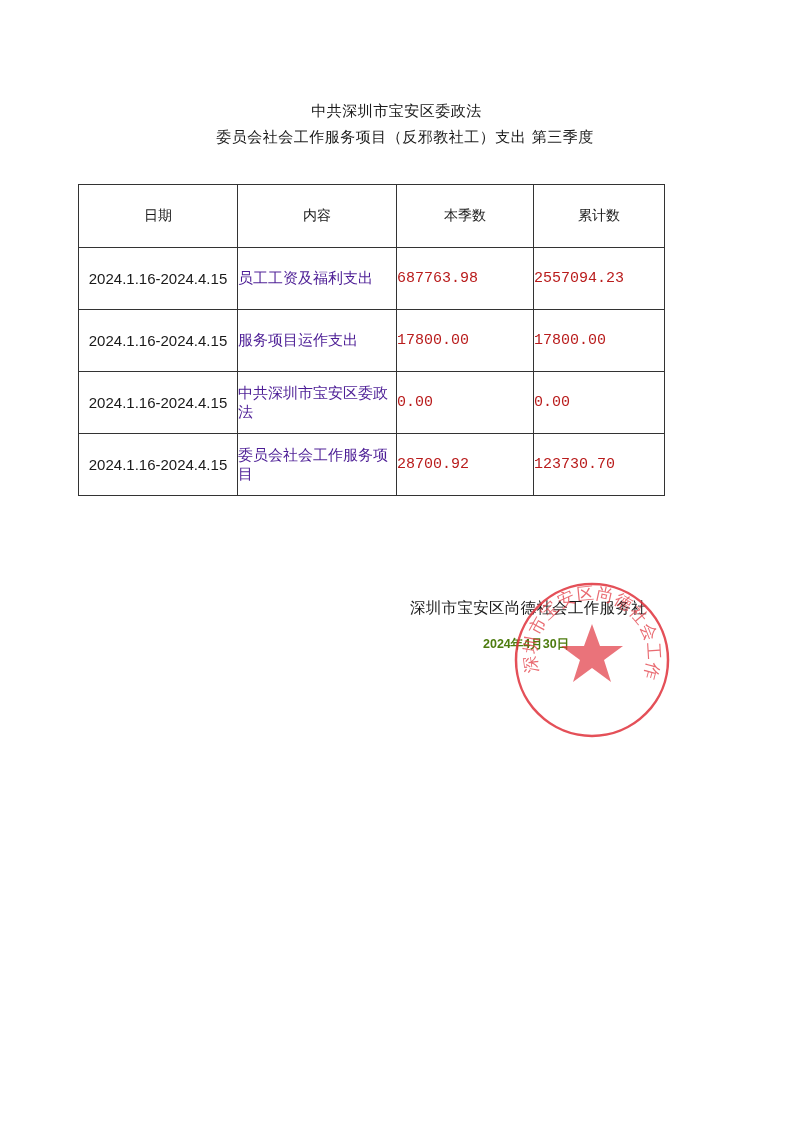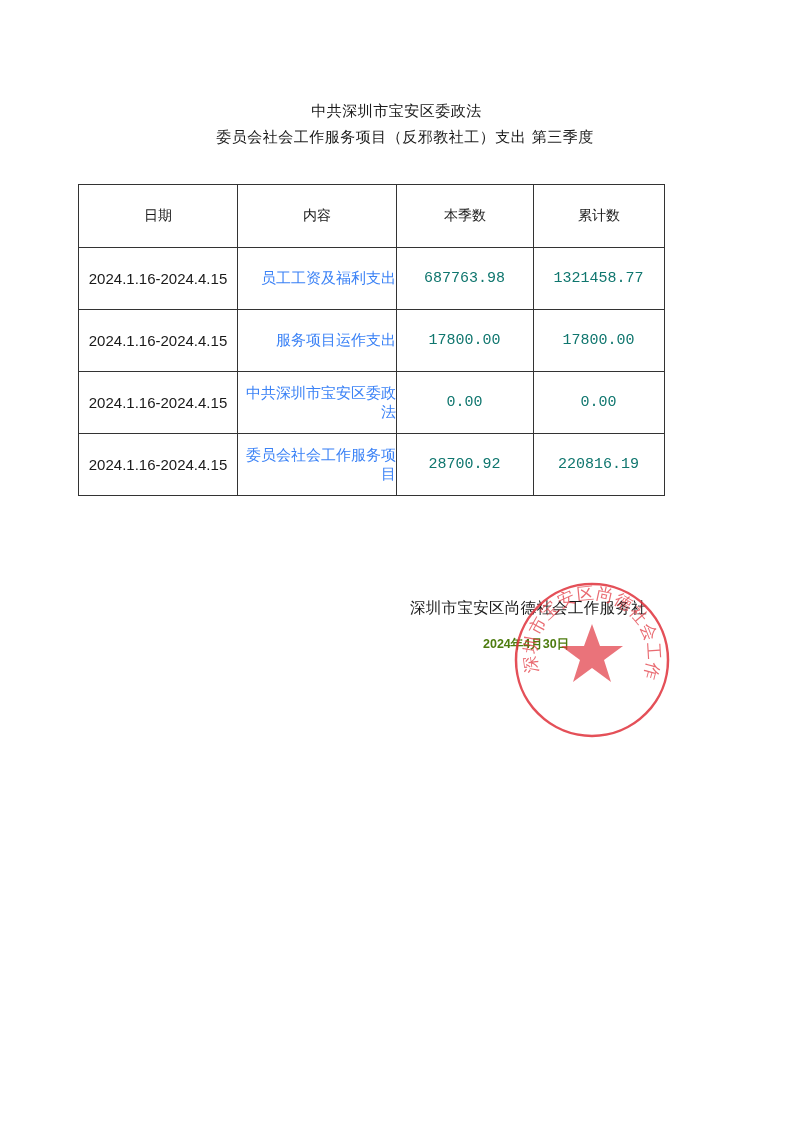--- a/index.html
+++ b/index.html
@@ -53,31 +53,31 @@
     table.report td {
       height: 61px;
       font-size: 15px;
     }
     td.date {
       text-align: center;
       font-family: "Liberation Sans", "DejaVu Sans", sans-serif;
       font-size: 13px;
     }
     td.content {
-      text-align: right;
+      text-align: left;
       font-family: "DejaVu Sans", "Liberation Sans", sans-serif;
       font-size: 12.5px;
-      color: #3b82f6;
+      color: #4c1d95;
     }
     td.num {
-      text-align: center;
+      text-align: left;
       font-family: "Liberation Mono", "DejaVu Sans Mono", monospace;
       font-size: 13.5px;
       padding-right: 1px !important;
-      color: #0f766e;
+      color: #b91c1c;
     }
     tr.total-row td { height: 66px; }
     td.total-label {
       text-align: center;
       font-family: "DejaVu Sans", "Liberation Sans", sans-serif;
       font-size: 13px;
     }
 
     .org-name {
       position: absolute;
@@ -128,39 +128,39 @@
       <tr>
     <th>日期</th>
     <th>内容</th>
     <th>本季数</th>
     <th>累计数</th>
   </tr>
   <tr>
     <td class="date">2024.1.16-2024.4.15</td>
     <td class="content">员工工资及福利支出</td>
     <td class="num">687763.98</td>
-    <td class="num">1321458.77</td>
+    <td class="num">2557094.23</td>
   </tr>
   <tr>
     <td class="date">2024.1.16-2024.4.15</td>
     <td class="content">服务项目运作支出</td>
     <td class="num">17800.00</td>
     <td class="num">17800.00</td>
   </tr>
   <tr>
     <td class="date">2024.1.16-2024.4.15</td>
     <td class="content">中共深圳市宝安区委政法</td>
     <td class="num">0.00</td>
     <td class="num">0.00</td>
   </tr>
   <tr>
     <td class="date">2024.1.16-2024.4.15</td>
     <td class="content">委员会社会工作服务项目</td>
     <td class="num">28700.92</td>
-    <td class="num">220816.19</td>
+    <td class="num">123730.70</td>
   </tr>
 </tbody>
   </table>
 
 <div class="org-name">深圳市宝安区尚德社会工作服务社</div>
 <div class="sign-date">2024年4月30日</div>
 
 <svg class="seal" viewBox="0 0 160 160" xmlns="http://www.w3.org/2000/svg">
   <defs>
     <path id="sealArc" d="M 28 96 A 56 56 0 1 1 132 96" fill="none"></path>

